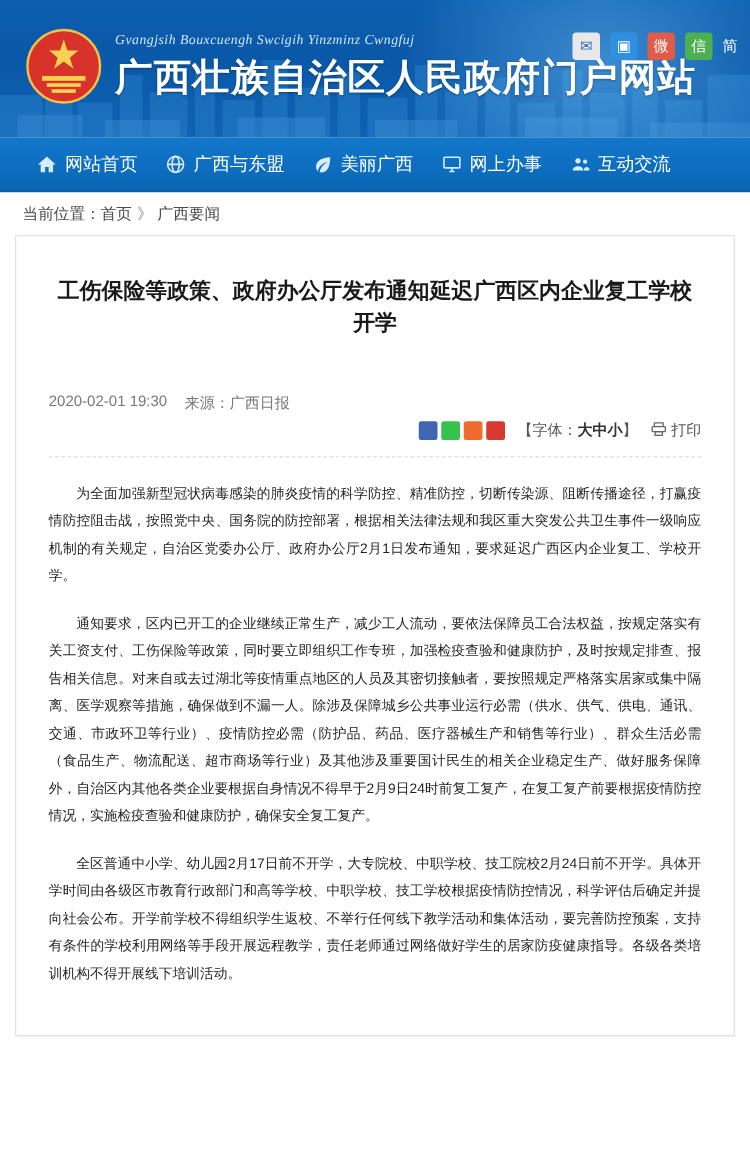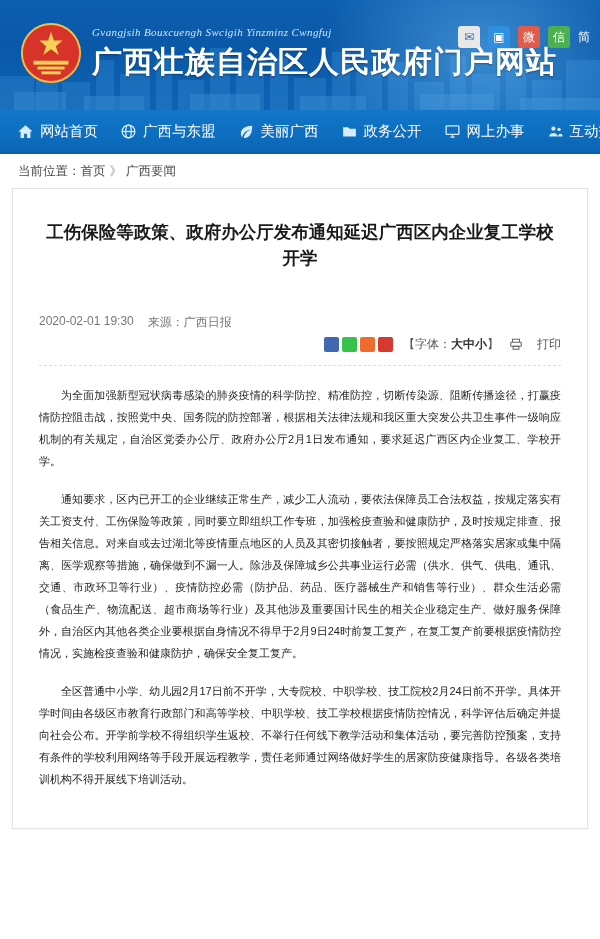--- a/index.html
+++ b/index.html
@@ -90,21 +90,21 @@
     font-size: 12px;
   }
 
   
   .nav {
     height: 44px;
     background: #0a6fc4;
     background: linear-gradient(180deg,#1277cb 0%, #0a66b5 100%);
     display: flex;
     align-items: center;
-    padding-left: 6px;
+    padding-left: 18px;
     overflow: hidden;
     border-bottom: 2px solid #0b5ea5;
   }
   .nav-item {
     display: flex;
     align-items: center;
     gap: 6px;
     color: #ffffff;
     font-size: 14.5px;
     padding: 0 11px;
@@ -177,21 +177,21 @@
     border-radius: 2px;
     display: inline-block;
   }
   .sbtn.s1 { background: #4267b2; }
   .sbtn.s2 { background: #36c24d; }
   .sbtn.s3 { background: #f06c2e; }
   .sbtn.s4 { background: #d7392f; }
   .fontsize { color: #555; }
   .fontsize b { color: #333; }
   .print {
-    display: flex; align-items: center; gap: 14px; color: #555;
+    display: flex; align-items: flex-start; gap: 3px; color: #555;
   }
 
   .body-text p {
     font-size: 11px;
     line-height: 2.0;
     color: #1f1f1f;
     margin: 0 0 16px 0;
     text-indent: 2em;
     text-align: justify;
     font-family: "Liberation Sans", "DejaVu Sans", sans-serif;
@@ -283,28 +283,20 @@
     <div class="nav-item">
       <span class="nav-ico">
         <svg width="17" height="17" viewBox="0 0 24 24" fill="currentColor">
             <path d="M20 4c-9 0-16 4-16 11 0 2 1 4 2 5 1-6 6-10 12-11-5 2-9 6-10 12 8 1 12-5 12-17z"></path>
           </svg>
       </span>
       <span>美丽广西</span>
     </div>
     <div class="nav-item">
       <span class="nav-ico">
-        <svg width="17" height="17" viewBox="0 0 24 24" fill="currentColor">
-            <path d="M3 6h7l2 2h9v11H3z"></path>
-          </svg>
-      </span>
-      <span>政务公开</span>
-    </div>
-    <div class="nav-item">
-      <span class="nav-ico">
         <svg width="17" height="17" viewBox="0 0 24 24" fill="none" stroke="currentColor" stroke-width="1.8">
             <rect x="3" y="4" width="18" height="12" rx="1"></rect>
             <path d="M9 20h6M12 16v4"></path>
           </svg>
       </span>
       <span>网上办事</span>
     </div>
     <div class="nav-item">
       <span class="nav-ico">
         <svg width="17" height="17" viewBox="0 0 24 24" fill="currentColor">

